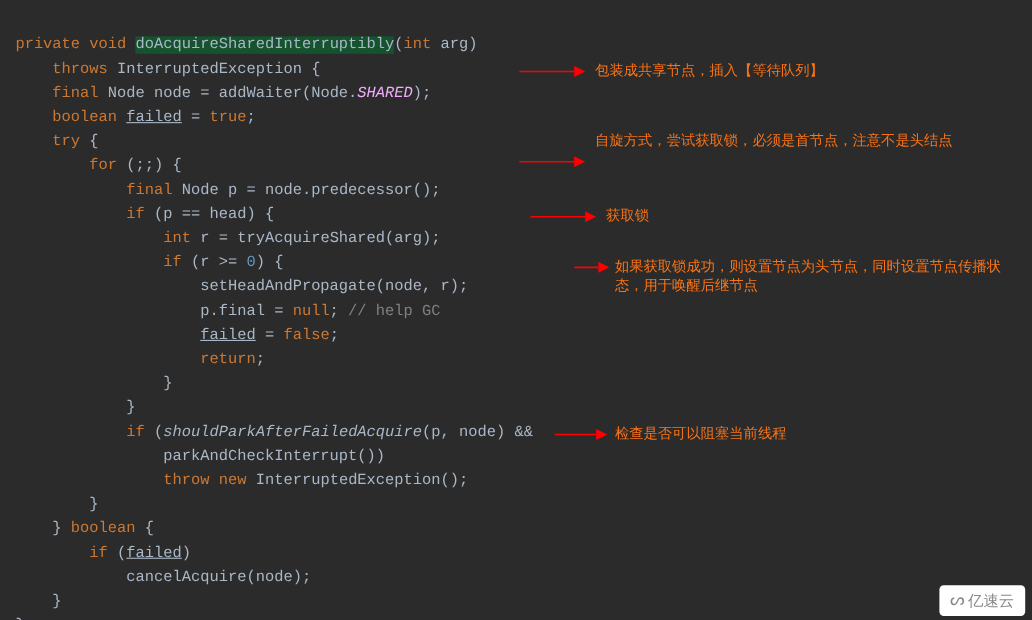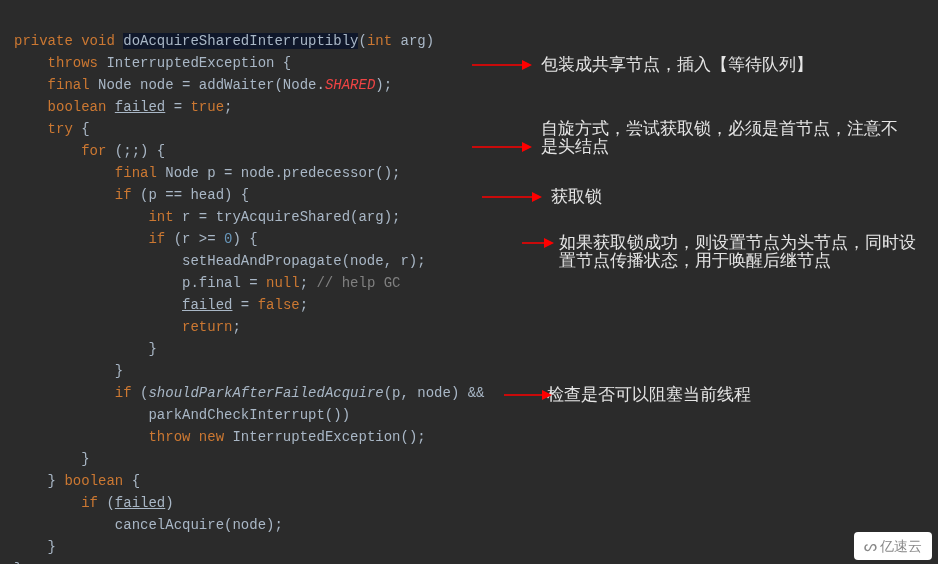--- a/index.html
+++ b/index.html
@@ -13,31 +13,31 @@
       height: 564px;
       overflow: hidden;
       position: relative;
     }
     .code-area {
       padding: 8px 0 0 14px;
       white-space: pre;
       position: relative;
     }
     .kw { color: #cc7832; }
-    .method-sel { color: #a9b7c6; background: #0f172a; }
-    .static-field { color: #ef4444; font-style: italic; }
+    .method-sel { color: #a9b7c6; background: #14532d; }
+    .static-field { color: #f0abfc; font-style: italic; }
     .num { color: #6897bb; }
     .comment { color: #808080; }
     .ital { font-style: italic; color: #a9b7c6; }
     .ul { text-decoration: underline; }
     .annotation {
       position: absolute;
-      color: #e5e5e5;
-      font-family: Liberation Sans, sans-serif;
-      font-size: 17px;
+      color: #f97316;
+      font-family: Liberation Mono, monospace;
+      font-size: 13px;
       line-height: 18px;
       white-space: normal;
       width: 360px;
     }
     .arrow {
       position: absolute;
       pointer-events: none;
     }
     .arrow line { stroke: #ff0000; stroke-width: 1.5; }
     .arrow polygon { fill: #ff0000; }
@@ -88,21 +88,21 @@
         <span class="kw">if</span><span> (</span><span class="ul">failed</span><span>)</span>
             <span>cancelAcquire(node);</span>
     <span>}</span>
 <span>}</span>
 </div>
 
 <div class="annotation" style="top:56px;left:541px;">包装成共享节点，插入【等待队列】</div>
 <div class="annotation" style="top:120px;left:541px;">自旋方式，尝试获取锁，必须是首节点，注意不是头结点</div>
 <div class="annotation" style="top:188px;left:551px;">获取锁</div>
 <div class="annotation" style="top:234px;left:559px;">如果获取锁成功，则设置节点为头节点，同时设置节点传播状态，用于唤醒后继节点</div>
-<div class="annotation" style="top:386px;left:547px;">检查是否可以阻塞当前线程</div>
+<div class="annotation" style="top:386px;left:559px;">检查是否可以阻塞当前线程</div>
 
 <svg class="arrow" style="top:58px;left:472px;width:60px;height:14px">
     <line x1="0" y1="7" x2="50" y2="7"></line>
     <polygon points="50,2 60,7 50,12"></polygon>
   </svg>
 <svg class="arrow" style="top:140px;left:472px;width:60px;height:14px">
     <line x1="0" y1="7" x2="50" y2="7"></line>
     <polygon points="50,2 60,7 50,12"></polygon>
   </svg>
 <svg class="arrow" style="top:190px;left:482px;width:60px;height:14px">

